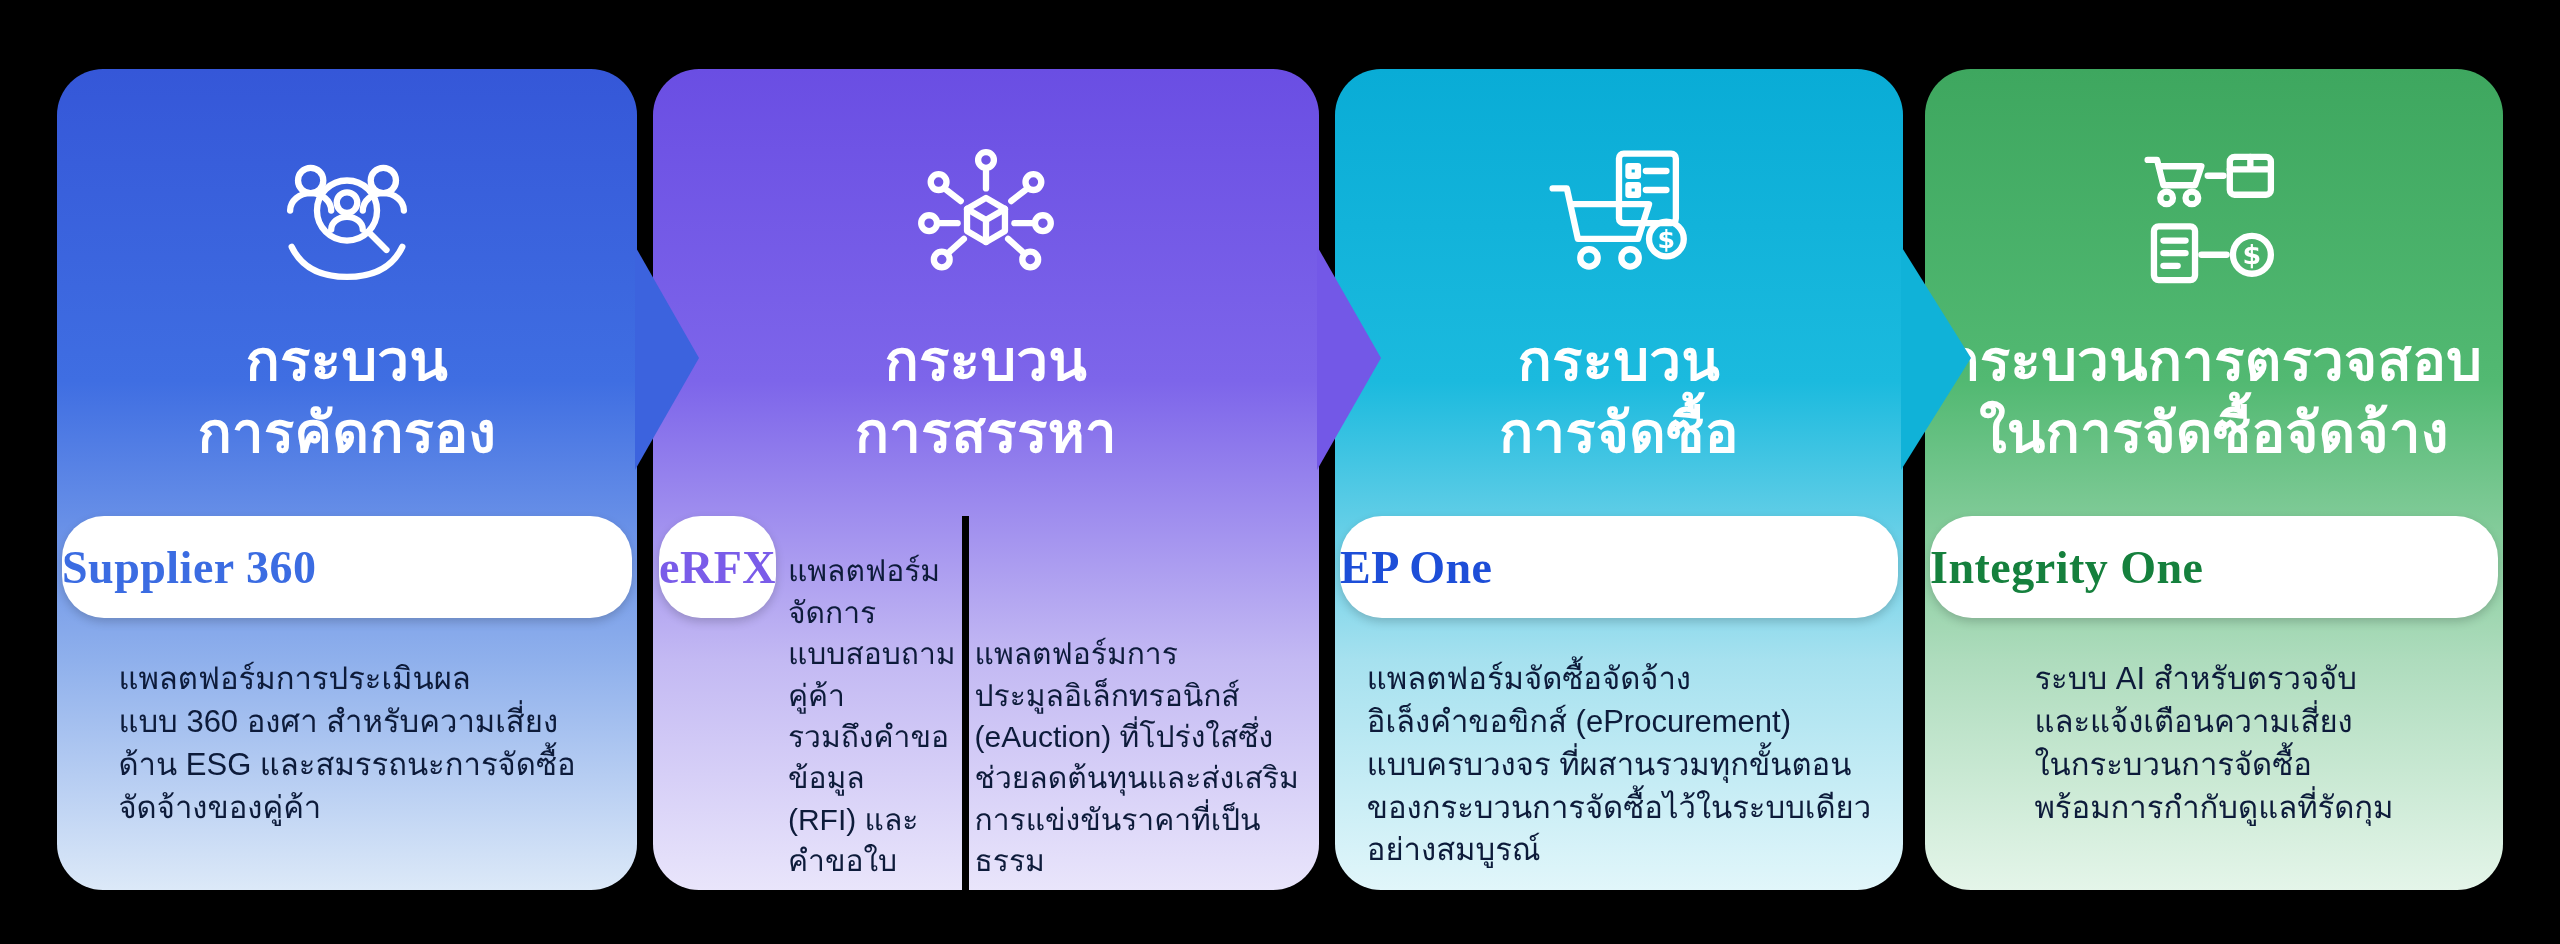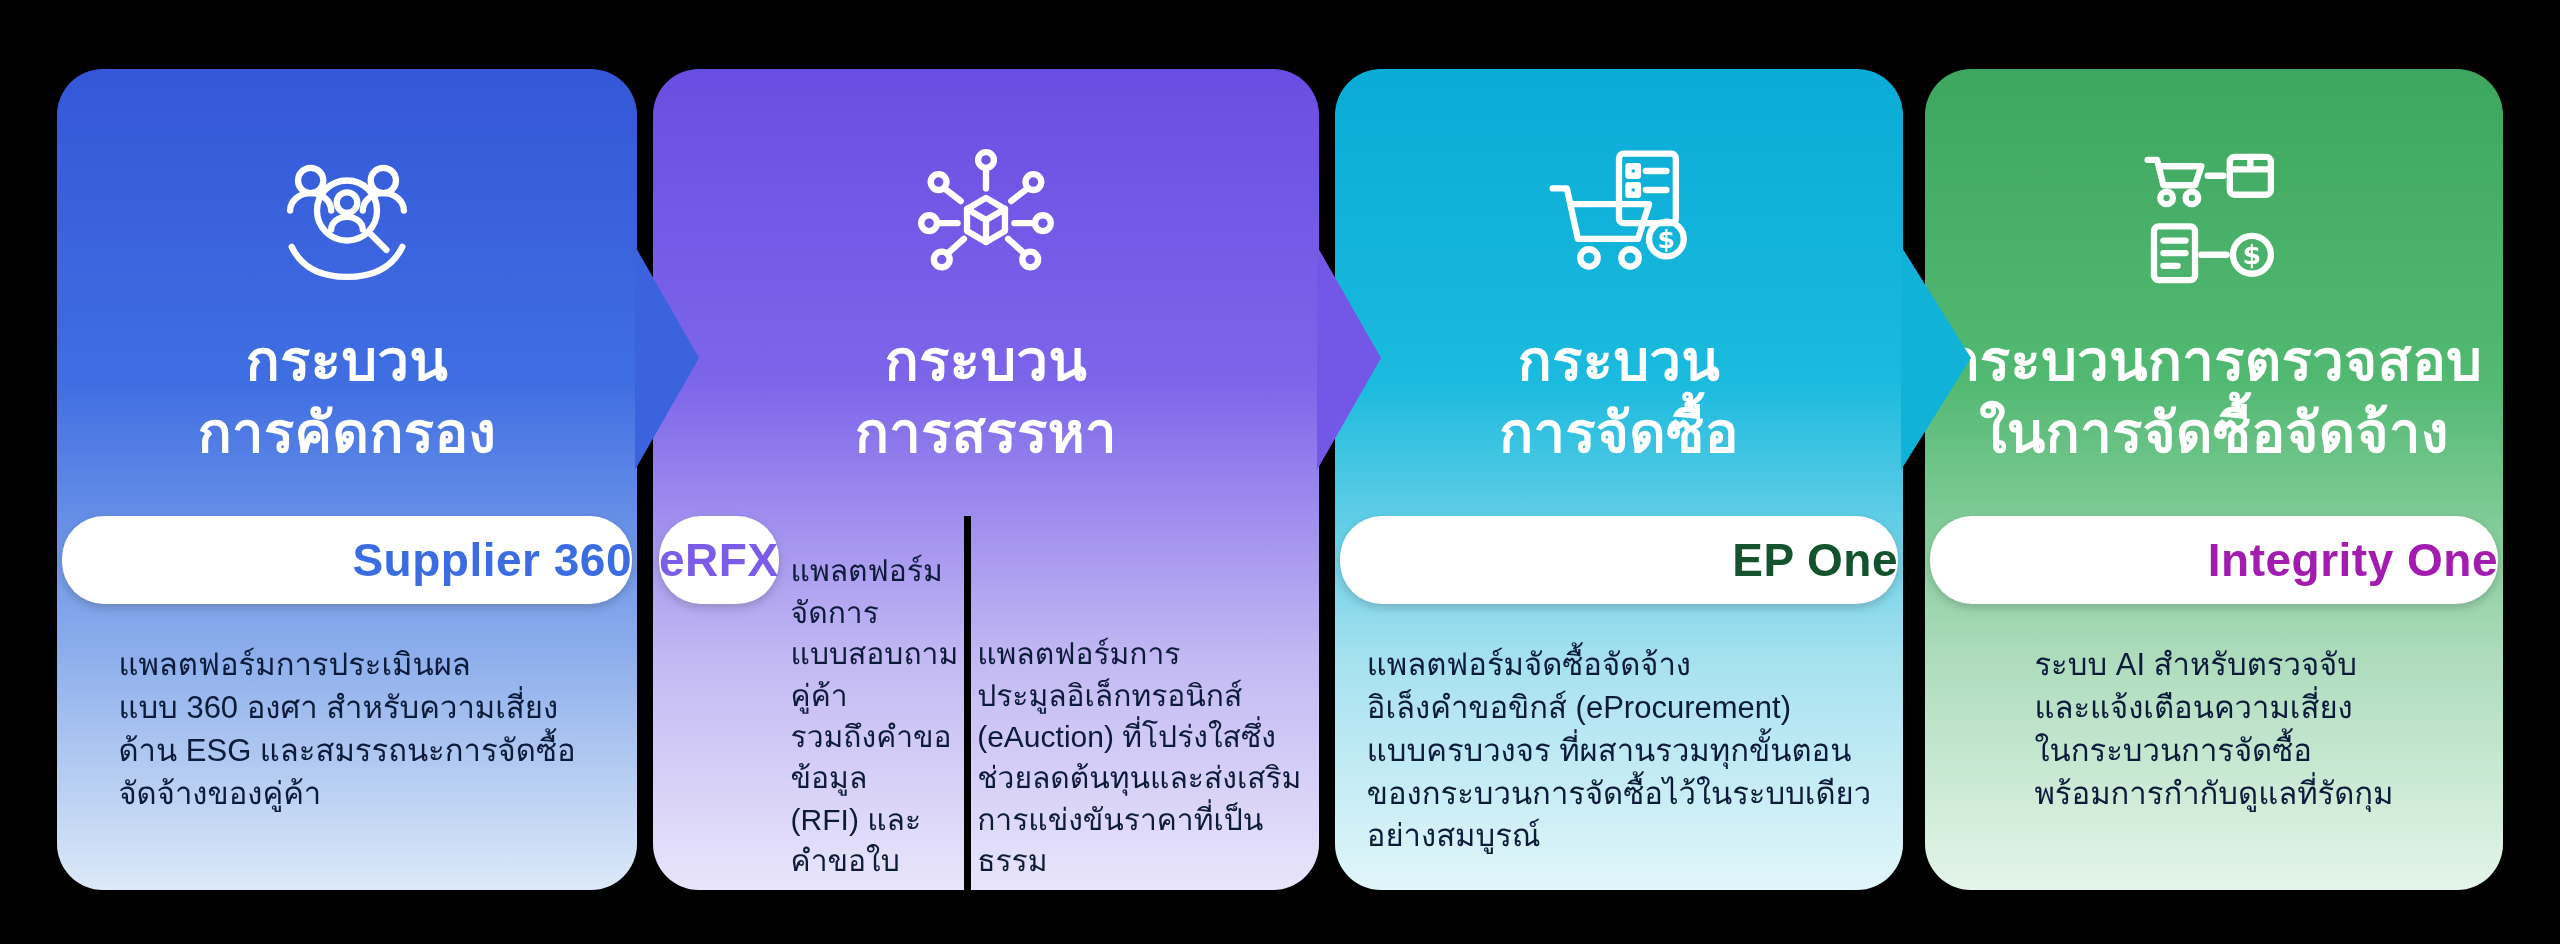--- a/index.html
+++ b/index.html
@@ -17,23 +17,24 @@
   .card-audit{left:1925px;width:578px;background:linear-gradient(180deg,#3ea75f 0%,#52b972 38%,#aedcbd 72%,#e4f5e9 100%);}
 
   .icon-wrap{margin-top:72px;height:158px;display:flex;align-items:center;justify-content:center;}
   .icon-wrap svg{width:158px;height:158px;display:block;}
 
   .title{
     margin:26px 12px 0;font-size:56px;line-height:1.28;font-weight:700;color:#fff;
     text-align:center;white-space:pre-line;letter-spacing:.5px;
   }
   .pill{
-    align-self:stretch;margin:48px 5px 0;height:88px;border-radius:42px;background:#fff;
-    display:flex;align-items:center;justify-content:flex-end;box-shadow:0 4px 10px rgba(0,0,0,.18);
+    align-self:stretch;margin:48px 5px 0;height:102px;border-radius:42px;background:#fff;
+    display:flex;align-items:center;justify-content:flex-start;box-shadow:0 4px 10px rgba(0,0,0,.18);
     flex:0 0 auto;
+    font-family:Liberation Serif, serif;
   }
   .pill-label{font-size:46px;font-weight:700;letter-spacing:.5px;}
   .desc{
     margin:40px 16px 0;font-size:31px;line-height:1.38;color:#0d1b3a;
     text-align:left;white-space:pre-line;font-weight:500;
   }
 
   
   .columns{align-self:stretch;flex:1;margin-top:48px;display:flex;align-items:stretch;}
   .col{display:flex;flex-direction:row;align-items:center;}
@@ -144,21 +145,21 @@
           <circle cx="31" cy="74" r="5.5"></circle>
           <circle cx="57" cy="74" r="5.5"></circle>
           <circle cx="80" cy="62" r="11"></circle>
           <text x="80" y="68" font-size="16" fill="#fff" stroke="none" text-anchor="middle" font-weight="bold" font-family="DejaVu Sans, sans-serif">$</text>
         </g>
       </svg>
     </div>
     <h2 class="title">กระบวน
 การจัดซื้อ</h2>
     <div class="pill">
-      <span class="pill-label" style="color: #14532d;">EP One</span>
+      <span class="pill-label" style="color: #1d4ed8;">EP One</span>
     </div>
     <p class="desc">แพลตฟอร์มจัดซื้อจัดจ้าง
 อิเล็งคำขอขิกส์ (eProcurement)
 แบบครบวงจร ที่ผสานรวมทุกขั้นตอน
 ของกระบวนการจัดซื้อไว้ในระบบเดียว
 อย่างสมบูรณ์</p>
   </section>
 
   <section class="card card-audit">
     <div class="icon-wrap">
@@ -174,21 +175,21 @@
           <path d="M18 63h14M18 71h14M18 79h9"></path>
           <circle cx="74" cy="72" r="12"></circle>
           <text x="74" y="78" font-size="17" fill="#fff" stroke="none" text-anchor="middle" font-weight="bold" font-family="DejaVu Sans, sans-serif">$</text>
           <path d="M42 72h16"></path>
         </g>
       </svg>
     </div>
     <h2 class="title">กระบวนการตรวจสอบ
 ในการจัดซื้อจัดจ้าง</h2>
     <div class="pill">
-      <span class="pill-label" style="color: #a21caf;">Integrity One</span>
+      <span class="pill-label" style="color: #15803d;">Integrity One</span>
     </div>
     <p class="desc">ระบบ AI สำหรับตรวจจับ
 และแจ้งเตือนความเสี่ยง
 ในกระบวนการจัดซื้อ
 พร้อมการกำกับดูแลที่รัดกุม</p>
   </section>
 
   <div class="arrow arrow-1" style="background: rgb(60, 99, 222);"></div>
   <div class="arrow arrow-2" style="background: rgb(115, 88, 231);"></div>
   <div class="arrow arrow-3" style="background: rgb(16, 178, 216);"></div>

